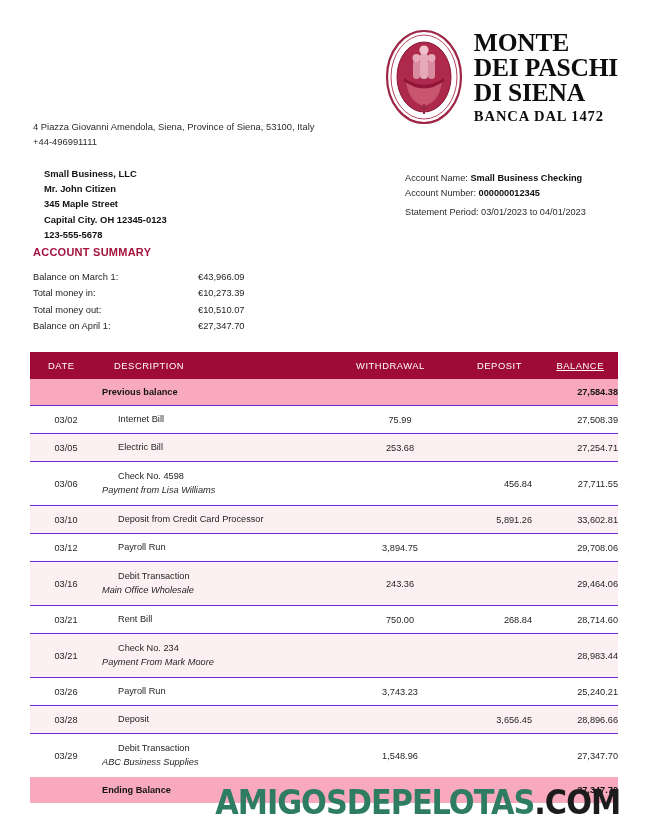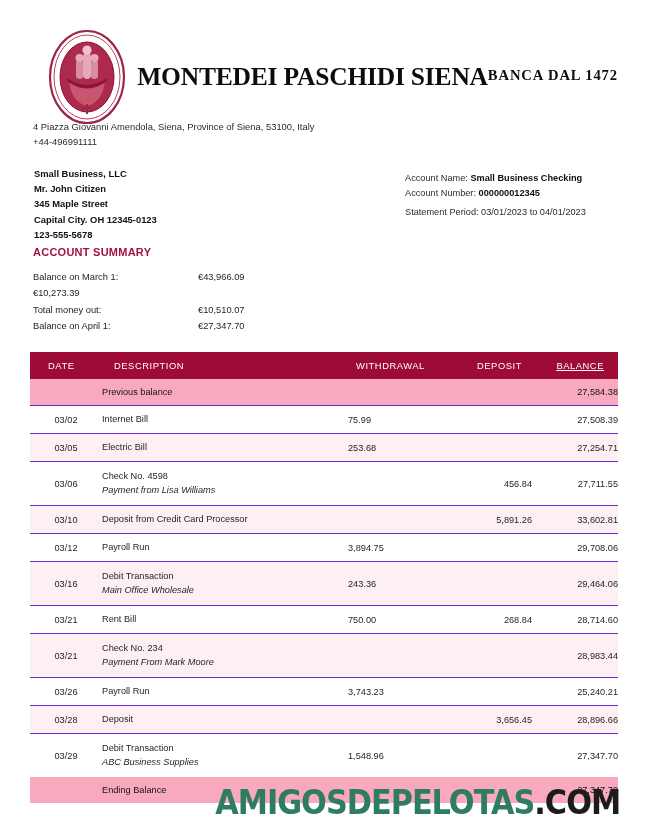--- a/index.html
+++ b/index.html
@@ -31,20 +31,21 @@
     align-items: center;
     gap: 10px;
   }
   .seal {
     width: 80px;
     height: 98px;
     flex: none;
   }
   .wordmark {
     display: flex;
+    flex-direction: column;
     line-height: 0.97;
   }
   .wordmark .wm-line {
     font-family: "Liberation Serif", serif;
     font-weight: bold;
     font-size: 25.5px;
     letter-spacing: -0.2px;
     color: #0d0d0d;
     white-space: nowrap;
   }
@@ -65,21 +66,21 @@
     left: 33px;
     font-size: 9.4px;
     line-height: 1.58;
     color: #2b2b2b;
   }
 
   
   .customer-address {
     position: absolute;
     top: 166px;
-    left: 34px;
+    left: 44px;
     font-size: 9.4px;
     font-weight: bold;
     line-height: 1.62;
     color: #111111;
   }
 
   
   .account-info {
     position: absolute;
     top: 171px;
@@ -152,39 +153,39 @@
   .txn-table thead th.th-bal  { text-align: right; padding-right: 14px; text-decoration: underline; }
 
   .txn-table tbody td {
     font-size: 9.2px;
     color: #1f1f1f;
     padding: 0;
     vertical-align: middle;
   }
 
   tr.row-band td { background: #f9a9bd; }
-  tr.row-band td { font-weight: normal; color: #141414; }
+  tr.row-band td { font-weight: bold; color: #141414; }
   tr.row-alt td  { background: #fdf0f3; }
   tr.row-plain td { background: #ffffff; }
 
   td.td-date {
     text-align: center;
     padding-left: 4px;
     padding-right: 6px;
   }
   td.td-desc { padding-left: 18px; }
-  td.td-wd   { padding-left: 8px; text-align: left; }
+  td.td-wd   { padding-left: 8px; text-align: center; }
   td.td-dep  { text-align: right; padding-right: 10px; }
   td.td-bal  { text-align: right; padding-right: 14px; }
 
   tr.r1 td { height: 27px; }
   tr.r2 td { height: 43px; }
   tr.band td { height: 26px; }
 
-  .desc-main { display: block; line-height: 1.35; }
+  .desc-main { display: block; line-height: 1.35; margin-left: 16px; }
   .desc-sub {
     display: block;
     font-style: italic;
     line-height: 1.45;
     margin-top: 2px;
     color: #1f1f1f;
   }
 
   tr.sep-top td { border-top: 1px solid #6d28d9; }
 
@@ -259,20 +260,21 @@
     <div class="period">Statement Period: 03/01/2023 to 04/01/2023</div>
   </div>
 
   <div class="summary">
     <h2>ACCOUNT SUMMARY</h2>
     <div class="summary-row">
       <span class="lbl">Balance on March 1:</span>
       <span class="amt">€43,966.09</span>
     </div>
     <div class="summary-row">
+      <span class="lbl">Total money in:</span>
       <span class="amt">€10,273.39</span>
     </div>
     <div class="summary-row">
       <span class="lbl">Total money out:</span>
       <span class="amt">€10,510.07</span>
     </div>
     <div class="summary-row">
       <span class="lbl">Balance on April 1:</span>
       <span class="amt">€27,347.70</span>
     </div>

